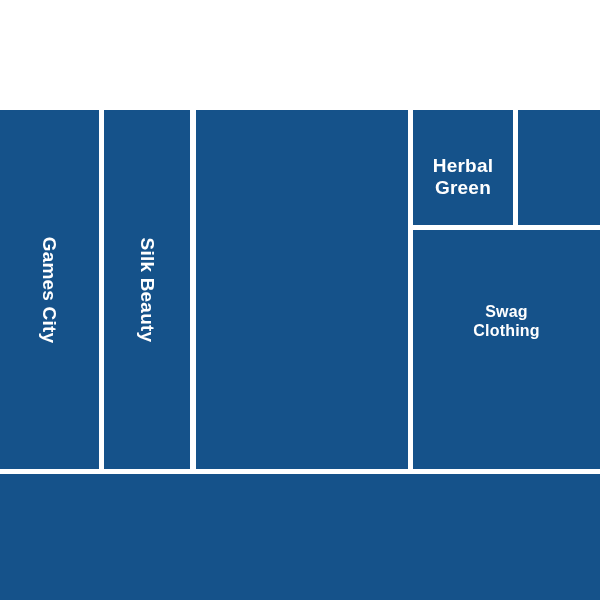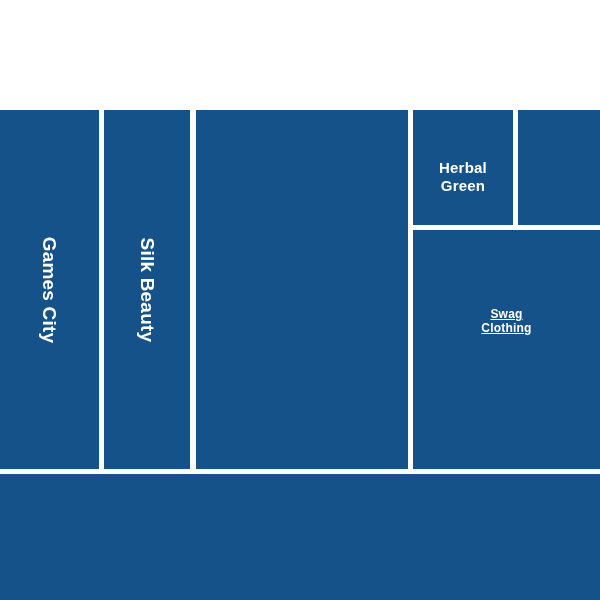--- a/index.html
+++ b/index.html
@@ -51,23 +51,23 @@
 
   
   #unit-games-city   { left: 0px;   top: 110px; width: 99px;  height: 359px; }
   #unit-silk-beauty  { left: 104px; top: 110px; width: 86px;  height: 359px; }
   #unit-center-court { left: 196px; top: 110px; width: 212px; height: 359px; }
   #unit-herbal-green { left: 413px; top: 110px; width: 100px; height: 115px; }
   #unit-right-filler { left: 518px; top: 110px; width: 82px;  height: 115px; }
   #unit-swag-clothing{ left: 413px; top: 230px; width: 187px; height: 239px; }
   #unit-lower-concourse { left: 0px; top: 474px; width: 600px; height: 126px; }
 
-  .size-lg  { font-size: 12px; text-decoration: underline; }
+  .size-lg  { font-size: 16px; }
   .size-md  { font-size: 19px; }
-  .size-sm  { font-size: 15px; margin-top: 34px; }
+  .size-sm  { font-size: 19px; margin-top: 34px; }
 
   
   #unit-herbal-green { align-items: center; }
   #unit-herbal-green .unit-label { transform: translateY(-8px); }
 
   
   #unit-swag-clothing .unit-label { transform: translateY(-28px); }
 </style>
 </head>
 <body>

